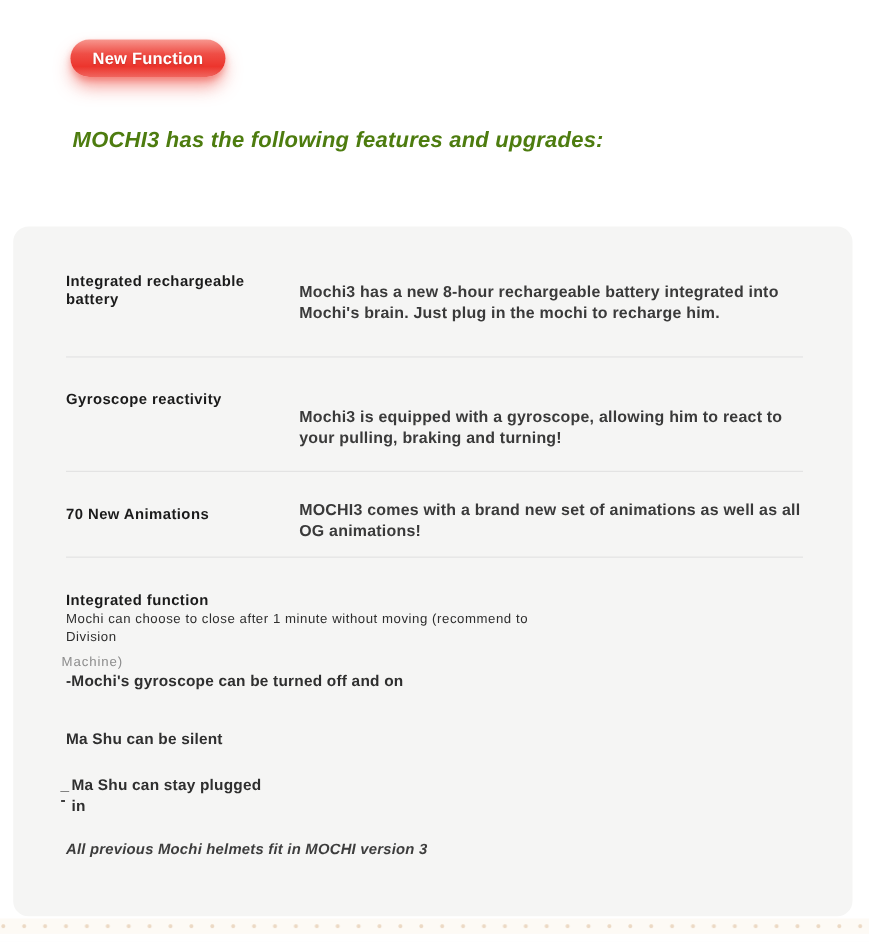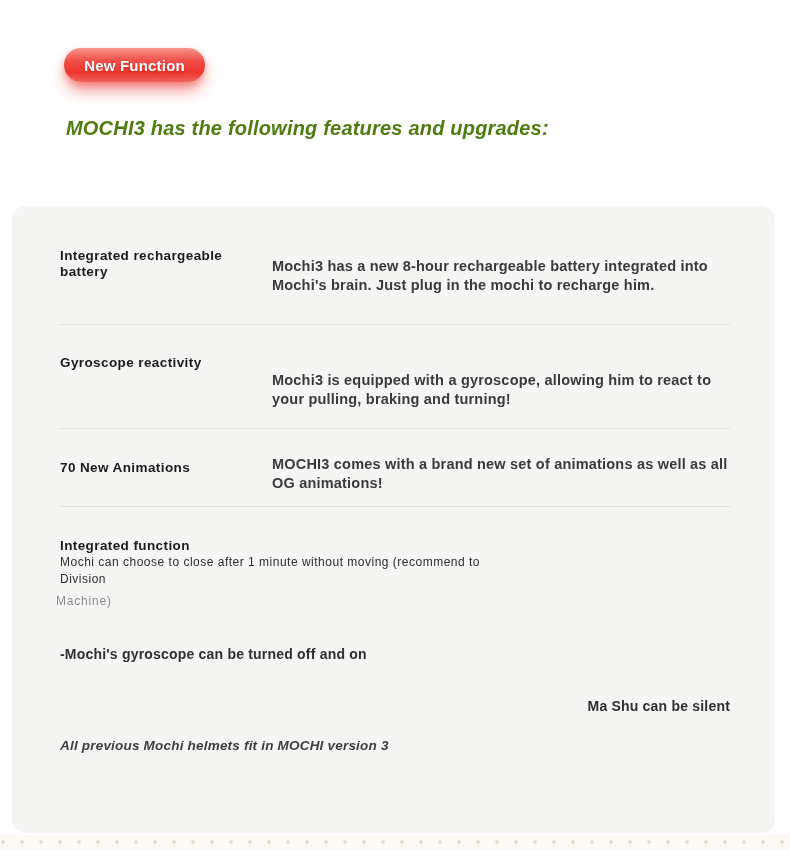--- a/index.html
+++ b/index.html
@@ -10,21 +10,21 @@
     height: 856px;
     background: #ffffff;
     overflow: hidden;
     font-family: "Liberation Sans", "DejaVu Sans", sans-serif;
   }
 
   
   .badge {
     position: absolute;
     left: 64px;
-    top: 48px;
+    top: 36px;
     width: 141px;
     height: 34px;
     border-radius: 17px;
     background: linear-gradient(180deg, #f7968e 0%, #ef4e46 38%, #ec352d 72%, #f0655e 100%);
     box-shadow: 0 10px 16px -2px rgba(236, 60, 50, 0.55), 0 3px 6px rgba(236, 60, 50, 0.35);
     color: #ffffff;
     font-size: 15px;
     font-weight: 700;
     letter-spacing: 0.2px;
     display: flex;
@@ -106,22 +106,22 @@
     margin-top: 4px;
     margin-left: -4px;
   }
   .detail-line {
     font-size: 14px;
     font-weight: 700;
     color: #2f2f2f;
     letter-spacing: 0.2px;
     line-height: 1.3;
   }
-  .detail-gyro    { margin-top: 35px; }
-  .detail-silent  { margin-top: 34px; text-align: right; }
+  .detail-gyro    { }
+  .detail-silent  { margin-top: 34px; }
   .detail-plugged { margin-top: 24px; margin-left: -5px; }
   .detail-helmets { margin-top: 22px; color: #3d3d3d; font-size: 13.5px; font-style: italic; }
   .dash-low  { display: inline-block; width: 10px; }
   .dash-high { display: inline-block; width: 10px; position: relative; top: -5px; }
 
   
   .texture-strip {
     position: absolute;
     left: 0;
     top: 835px;
@@ -172,20 +172,24 @@
           <span>Mochi can choose to close after 1 minute without moving (recommend to</span><br>
           <span>Division</span>
         </p>
 
         <p class="small-note muted">Machine)</p>
 
         <p class="detail-line detail-gyro">-Mochi's gyroscope can be turned off and on</p>
 
         <p class="detail-line detail-silent">Ma Shu can be silent</p>
 
+        <p class="detail-line detail-plugged">
+          <span class="dash-low">_</span><span>Ma Shu can stay plugged</span><br>
+          <span class="dash-high">-</span><span>in</span>
+        </p>
 
         <p class="detail-line detail-helmets">All previous Mochi helmets fit in MOCHI version 3</p>
 
       </div>
     </div>
 
   </div>
 
   <div class="texture-strip"></div>
 

